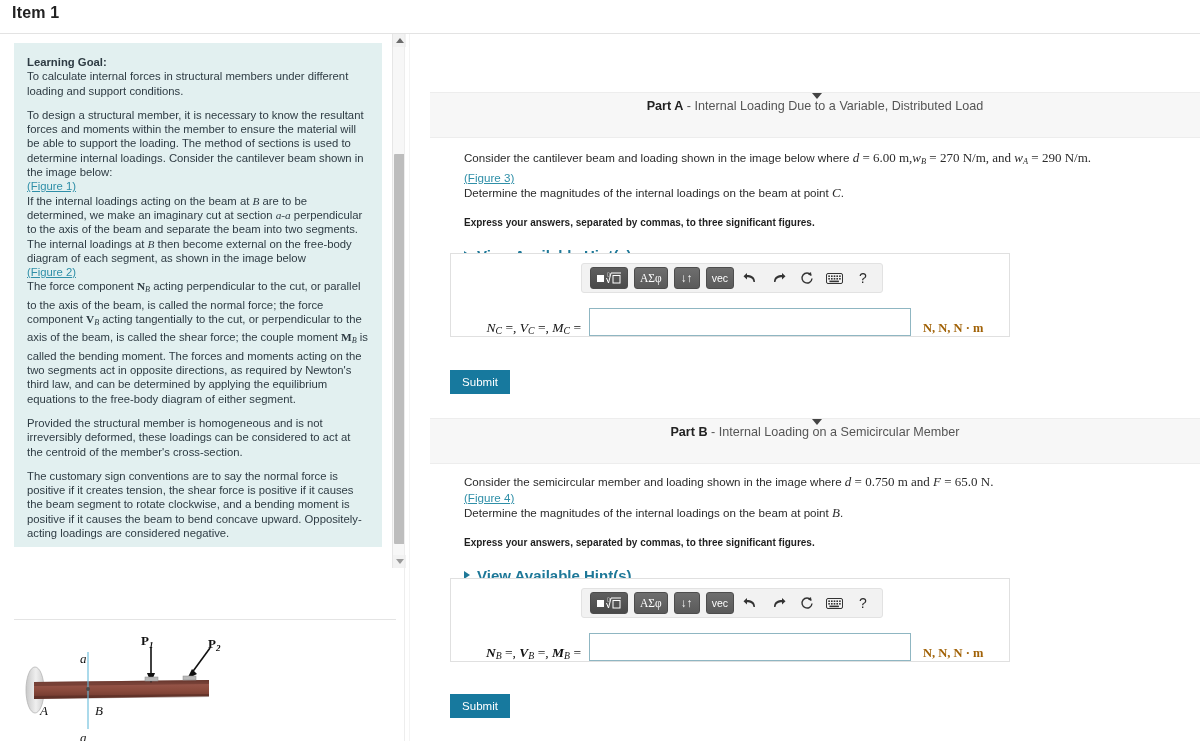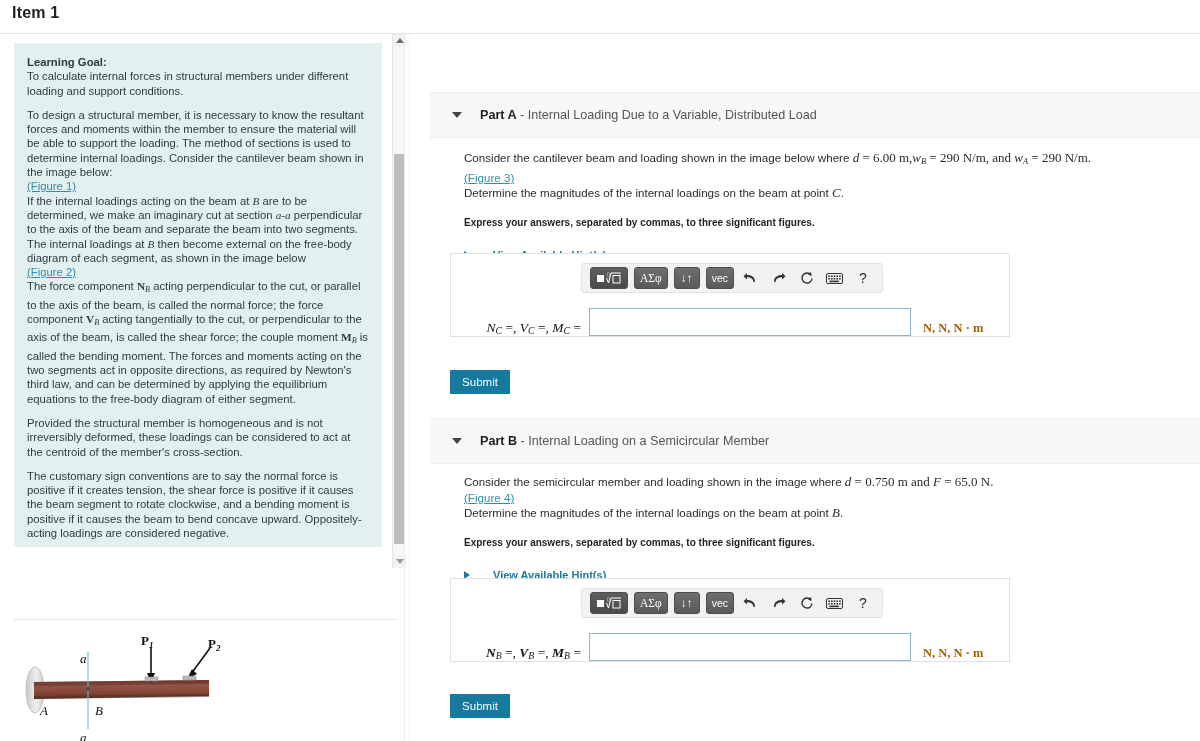--- a/index.html
+++ b/index.html
@@ -118,40 +118,40 @@
 
   
   .right-col {
     position: absolute; left: 410px; top: 34px; width: 790px; height: 707px;
     background: #fff;
   }
 
   .part-header {
     position: absolute; left: 20px; width: 770px; height: 46px;
     background: #f7f7f7; border-top: 1px solid #ededed; border-bottom: 1px solid #ededed;
-    display: flex; align-items: center;
+    display: flex; align-items: center; flex-direction: column;
   }
   .caret {
     margin-left: 22px; margin-right: 18px;
     width: 0; height: 0; border-left: 5px solid transparent;
     border-right: 5px solid transparent; border-top: 6px solid #444;
   }
   .part-title { font-size: 12.6px; color: #555; }
   .part-title .pbold { font-weight: bold; color: #222; }
 
   .part-body { position: absolute; left: 20px; width: 770px; }
   .qtext {
     font-size: 11.6px; line-height: 15px; color: #2b2b2b;
     margin: 0 0 0 0;
   }
   .qserif { font-family: "Liberation Serif", serif; font-size: 13px; }
   .bold-note { font-weight: bold; font-size: 10px; color: #1f1f1f; }
   .hintlink {
-    color: #1e7898; font-size: 11px; font-weight: bold;
-    display: inline-flex; align-items: center; gap: 23px; cursor: pointer;
+    color: #1e7898; font-size: 15px; font-weight: bold;
+    display: inline-flex; align-items: center; gap: 7px; cursor: pointer;
   }
   .hint-caret {
     width: 0; height: 0; border-top: 4.5px solid transparent;
     border-bottom: 4.5px solid transparent; border-left: 6px solid #1e7898;
   }
 
   
   .answer-box {
     position: absolute; left: 40px; width: 560px; height: 84px;
     border: 1px solid #e0e0e0; background: #fff;
@@ -305,21 +305,21 @@
     <div class="part-header" style="top:58px;">
       <div class="caret"></div>
       <div class="part-title">
         <span class="pbold">Part A</span>
         <span>- Internal Loading Due to a Variable, Distributed Load</span>
       </div>
     </div>
 
     <div class="part-body" style="top:116px;">
       <p class="qtext" style="margin:0 0 0 34px;">
-        <span>Consider the cantilever beam and loading shown in the image below where </span><span class="qserif mathi">d</span><span class="qserif"> = 6.00 m,</span><span class="qserif mathi">w</span><span class="sub">B</span><span class="qserif"> = 290 N/m, and </span><span class="qserif mathi">w</span><span class="sub">A</span><span class="qserif"> = 290 N/m.</span>
+        <span>Consider the cantilever beam and loading shown in the image below where </span><span class="qserif mathi">d</span><span class="qserif"> = 6.00 m,</span><span class="qserif mathi">w</span><span class="sub">B</span><span class="qserif"> = 270 N/m, and </span><span class="qserif mathi">w</span><span class="sub">A</span><span class="qserif"> = 290 N/m.</span>
       </p>
       <p class="qtext" style="margin:1px 0 0 34px;">
         <span class="figlink">(Figure 3)</span>
       </p>
       <p class="qtext" style="margin:0 0 0 34px;">
         <span>Determine the magnitudes of the internal loadings on the beam at point </span><span class="qserif mathi">C</span><span>.</span>
       </p>
       <p class="bold-note" style="margin:17px 0 0 34px;">Express your answers, separated by commas, to three significant figures.</p>
       <p style="margin:17px 0 0 34px;">
         <span class="hintlink">

